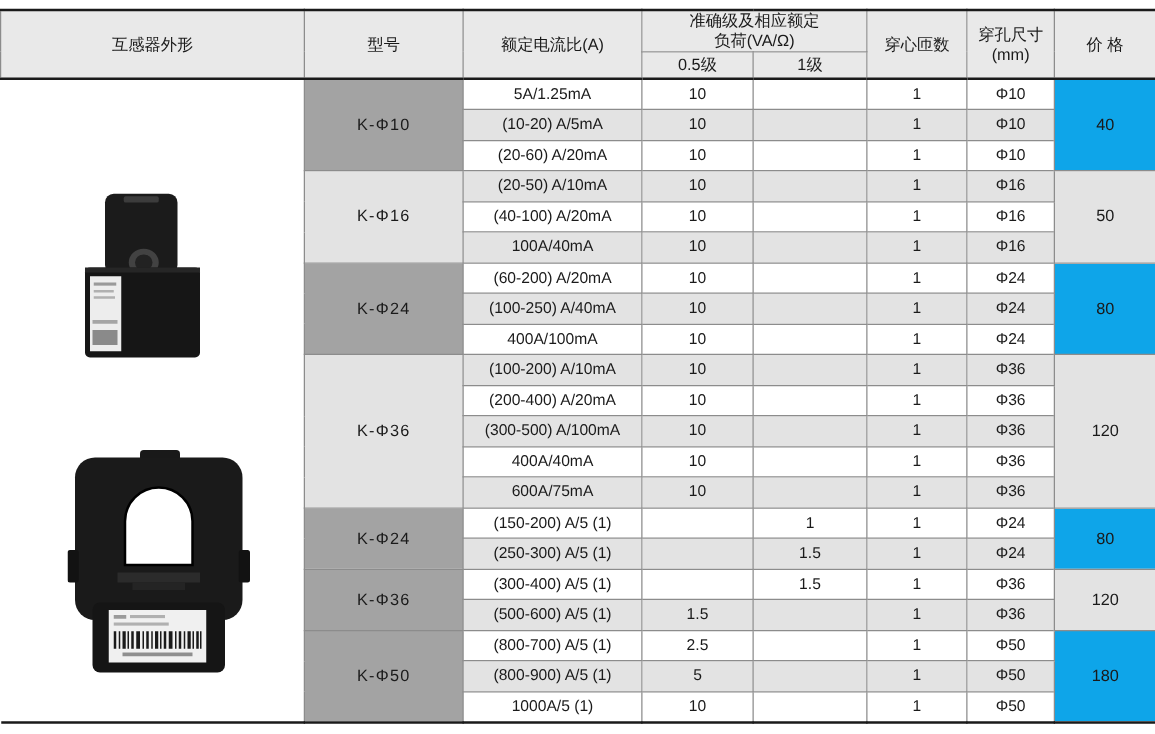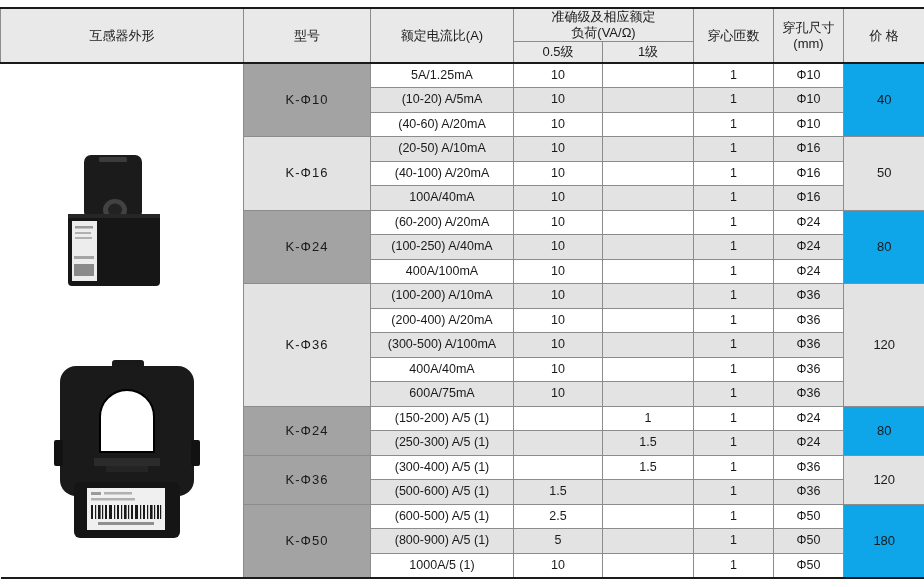--- a/index.html
+++ b/index.html
@@ -154,21 +154,21 @@
           <td class="price-cell" rowspan="3">40</td>
         </tr>
         <tr class="alt">
           <td>(10-20) A/5mA</td>
           <td>10</td>
           <td></td>
           <td>1</td>
           <td>Φ10</td>
         </tr>
         <tr>
-          <td>(40-60) A/20mA</td>
+          <td>(20-60) A/20mA</td>
           <td>10</td>
           <td></td>
           <td>1</td>
           <td>Φ10</td>
         </tr>
         <tr class="alt">
           <td class="model-cell" rowspan="3">K-Φ16</td>
           <td>(20-50) A/10mA</td>
           <td>10</td>
           <td></td>
@@ -277,21 +277,21 @@
         </tr>
         <tr class="alt">
           <td>(500-600) A/5 (1)</td>
           <td>1.5</td>
           <td></td>
           <td>1</td>
           <td>Φ36</td>
         </tr>
         <tr>
           <td class="model-cell" rowspan="3">K-Φ50</td>
-          <td>(600-500) A/5 (1)</td>
+          <td>(800-700) A/5 (1)</td>
           <td>2.5</td>
           <td></td>
           <td>1</td>
           <td>Φ50</td>
           <td class="price-cell" rowspan="3">180</td>
         </tr>
         <tr class="alt">
           <td>(800-900) A/5 (1)</td>
           <td>5</td>
           <td></td>

